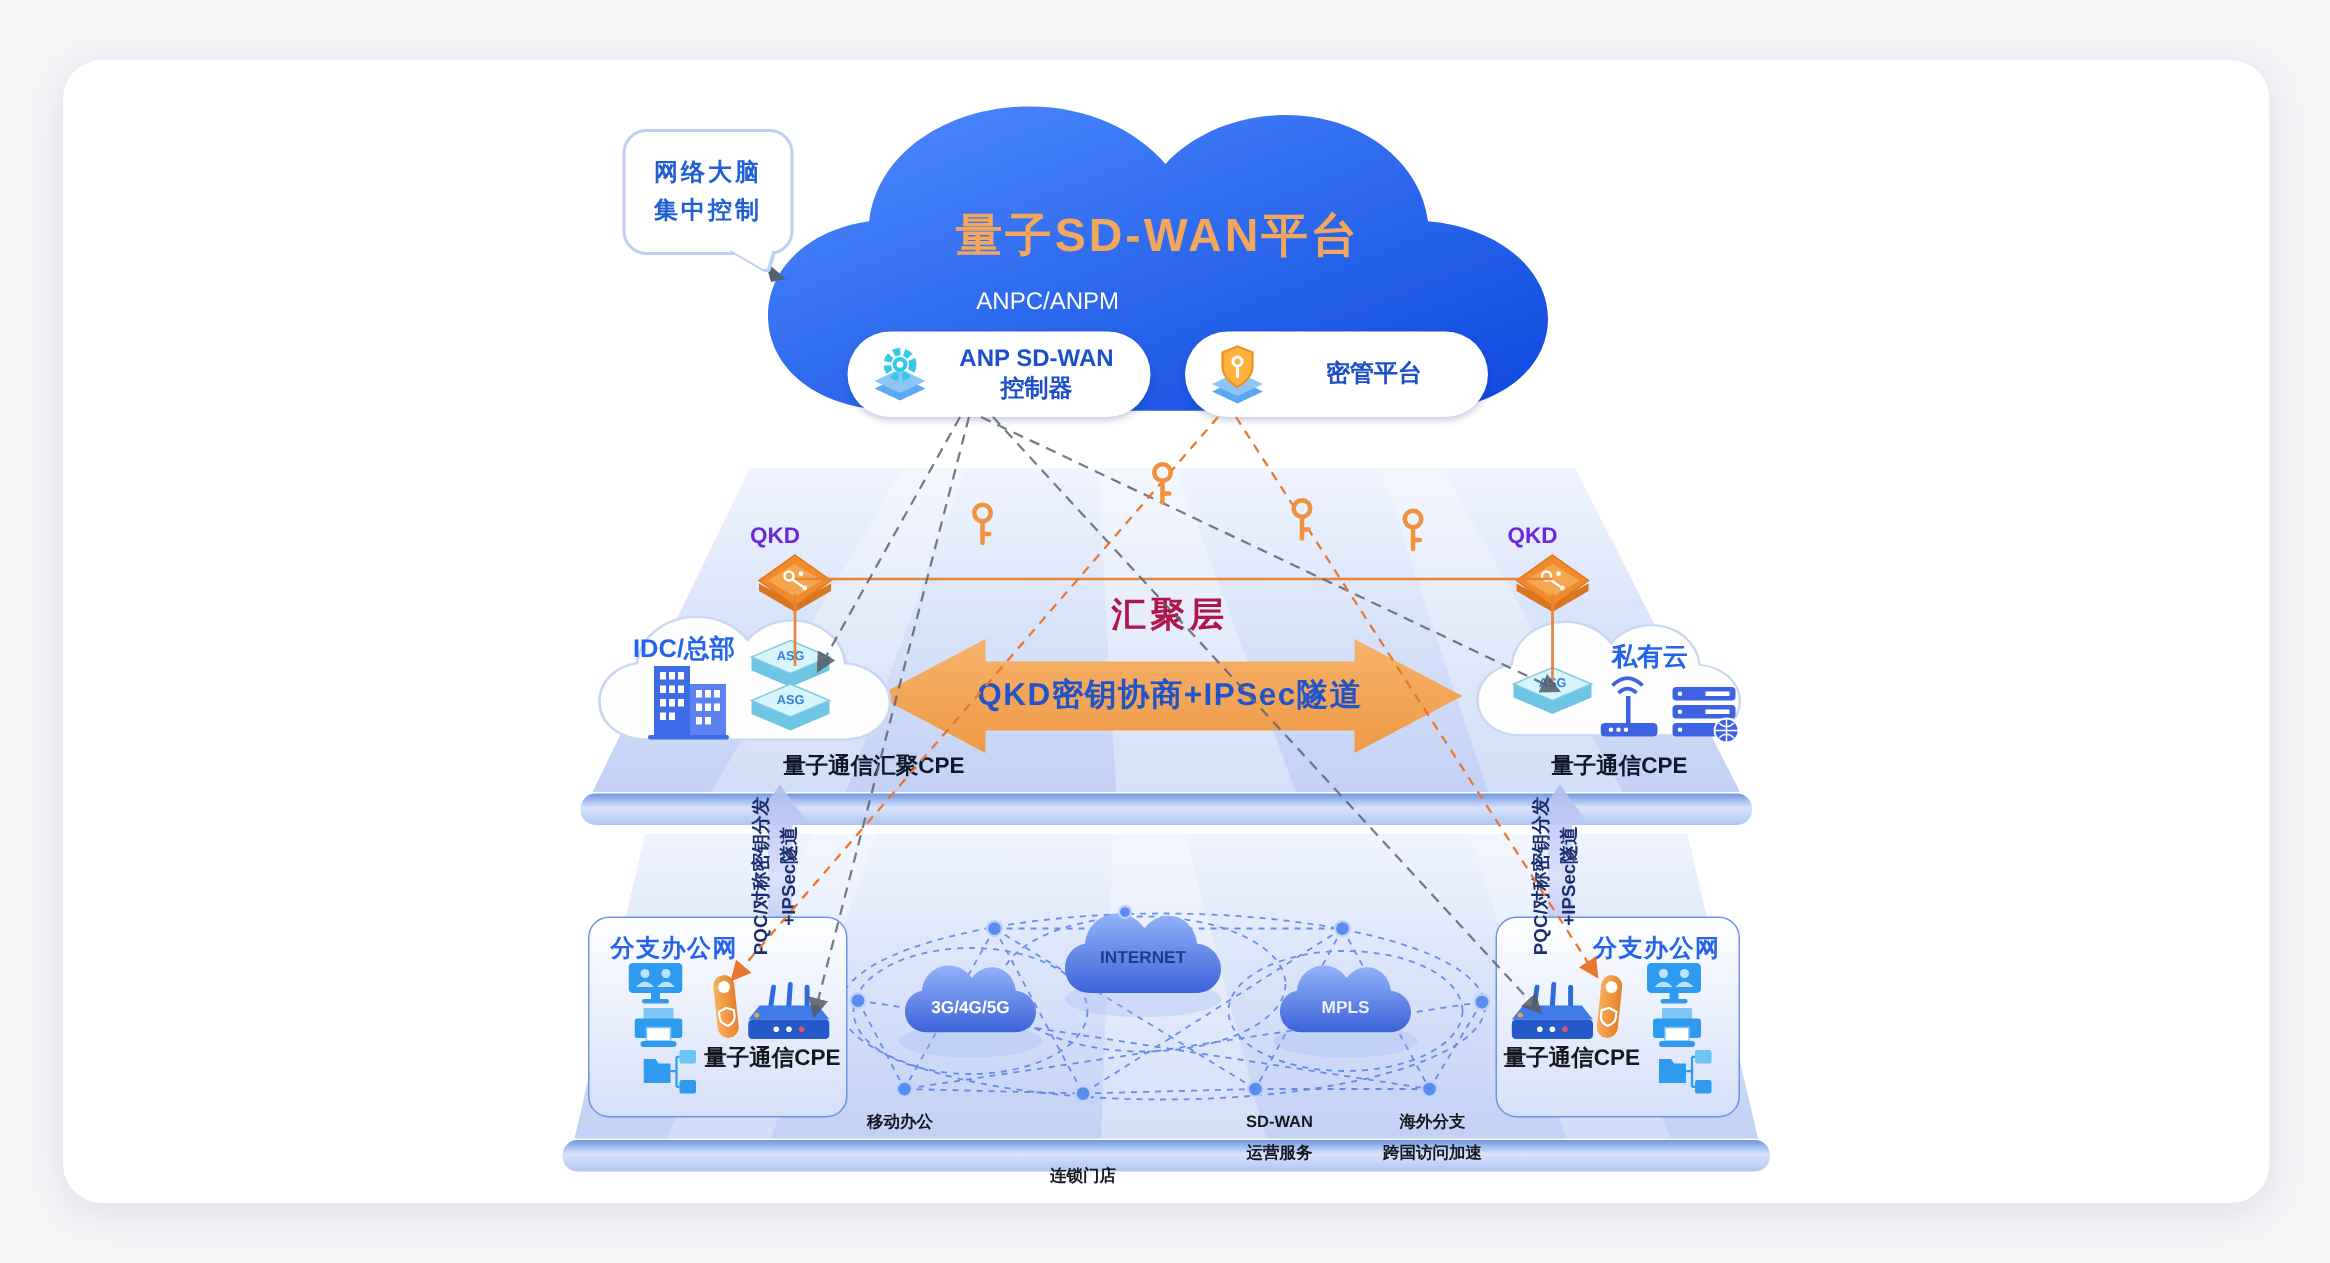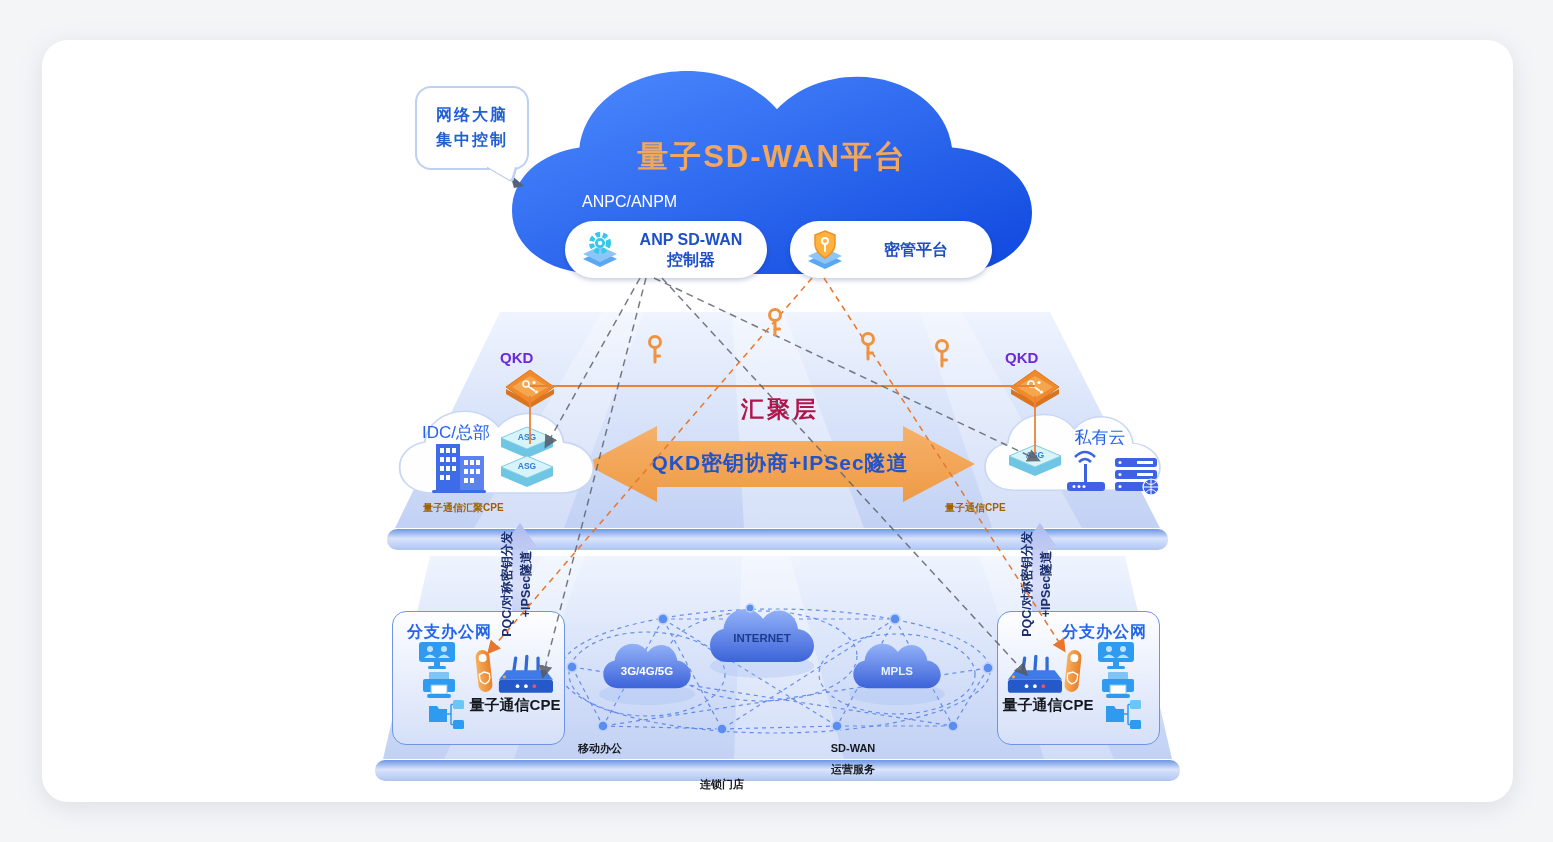--- a/index.html
+++ b/index.html
@@ -13,35 +13,35 @@
   .callout { left:373px; top:46px; width:114px; height:84px; background:#fff; border:2px solid #BFD0F2;
              border-radius:16px; z-index:8; display:flex; flex-direction:column; justify-content:center;
              align-items:center; gap:4px; }
   .callout:after { content:""; position:absolute; right:14px; bottom:-11px; width:20px; height:20px;
                    background:#fff; border-right:2px solid #BFD0F2; border-bottom:2px solid #BFD0F2;
                    transform:skewX(35deg) rotate(45deg); border-radius:0 0 5px 0; }
   .callout div { color:#2160D3; font-size:16px; font-weight:700; letter-spacing:2px; }
 
   .cloud-title { left:455px; top:96px; width:550px; text-align:center; color:#F3A75D; font-size:31px;
                  font-weight:800; letter-spacing:2px; z-index:3; }
-  .cloud-sub { left:540px; top:153px; width:164px; text-align:left; color:#fff; font-size:16px; z-index:3; }
+  .cloud-sub { left:540px; top:153px; width:164px; text-align:right; color:#fff; font-size:16px; z-index:3; }
 
   .pill { top:181px; width:202px; height:57px; background:#fff; border-radius:29px; z-index:3;
           display:flex; align-items:center; padding-left:14px; gap:8px; box-shadow:0 2px 5px rgba(10,40,120,.25); }
   .pill .txt { flex:1; text-align:center; color:#1D4FC8; font-weight:800; font-size:16px; line-height:1.25;
                padding-right:14px; }
 
   .qkd-label { top:309px; width:60px; font-size:15px; font-weight:800; color:#6d28d9; z-index:4; }
   .layer-label { color:#B0154B; font-size:23px; font-weight:800; letter-spacing:3px; text-align:center; z-index:4; }
 
   .tunnel-text { left:543px; top:409px; width:390px; text-align:center; color:#2353C8; font-size:21px;
                  font-weight:800; z-index:3; letter-spacing:1px; }
 
-  .site-name { color:#2563EB; font-size:17px; font-weight:400; z-index:4; }
-  .cpe-label { text-align:left; color:#a16207; font-size:10px; font-weight:700; z-index:4; }
+  .site-name { color:#2563EB; font-size:17px; font-weight:700; z-index:4; }
+  .cpe-label { text-align:right; color:#0f172a; font-size:15px; font-weight:700; z-index:4; }
 
   .vlink-text { width:120px; height:44px; transform:rotate(-90deg); text-align:center; color:#1B2F6E;
                 font-size:12.5px; font-weight:700; line-height:1.5; z-index:4; white-space:nowrap; }
 
   .branch { top:571px; width:173px; height:134px; border:1.5px solid #6E95E5; border-radius:14px; z-index:3;
             background:linear-gradient(180deg,#FDFEFF 0%,#E7EDFC 55%,#D5E0F8 100%); }
   .branch .bname { position:absolute; color:#2563EB; font-size:16px; font-weight:800; letter-spacing:1px; }
   .branch .blabel { position:absolute; color:#15181F; font-size:15px; font-weight:700; text-align:center; }
 
   .mesh-label { top:698px; text-align:center; color:#15181F; font-size:11px; font-weight:700; line-height:21px; z-index:4; }
@@ -317,20 +317,24 @@
   <div class="abs mesh-label" style="left:498px;width:120px;">
     <div>移动办公</div>
   </div>
   <div class="abs mesh-label" style="left:620px;width:120px;margin-top:36px;">
     <div>连锁门店</div>
   </div>
   <div class="abs mesh-label" style="left:751px;width:120px;">
     <div>SD-WAN</div>
     <div>运营服务</div>
   </div>
+  <div class="abs mesh-label" style="left:843px;width:140px;">
+    <div>海外分支</div>
+    <div>跨国访问加速</div>
+  </div>
 
   <div class="abs branch" style="left:350px;">
     <div class="bname" style="left:14px;top:10px;">分支办公网</div>
     <svg class="abs" style="left:26px;top:30px;" width="36" height="28" viewBox="0 0 36 28">
       <rect x="0" y="0" width="36" height="20" rx="3" fill="#2E9BF0"></rect>
       <circle cx="11" cy="7" r="3" fill="#BFE3FF"></circle>
           <path d="M5,16 q6,-7 12,0" fill="#BFE3FF"></path>
       <circle cx="25" cy="7" r="3" fill="#BFE3FF"></circle>
           <path d="M19,16 q6,-7 12,0" fill="#BFE3FF"></path>
       <rect x="15" y="20" width="6" height="4" fill="#2E9BF0"></rect>

